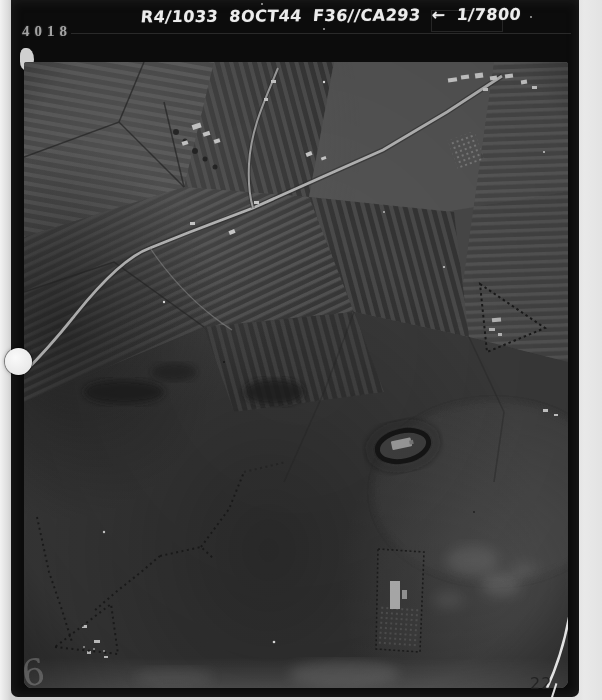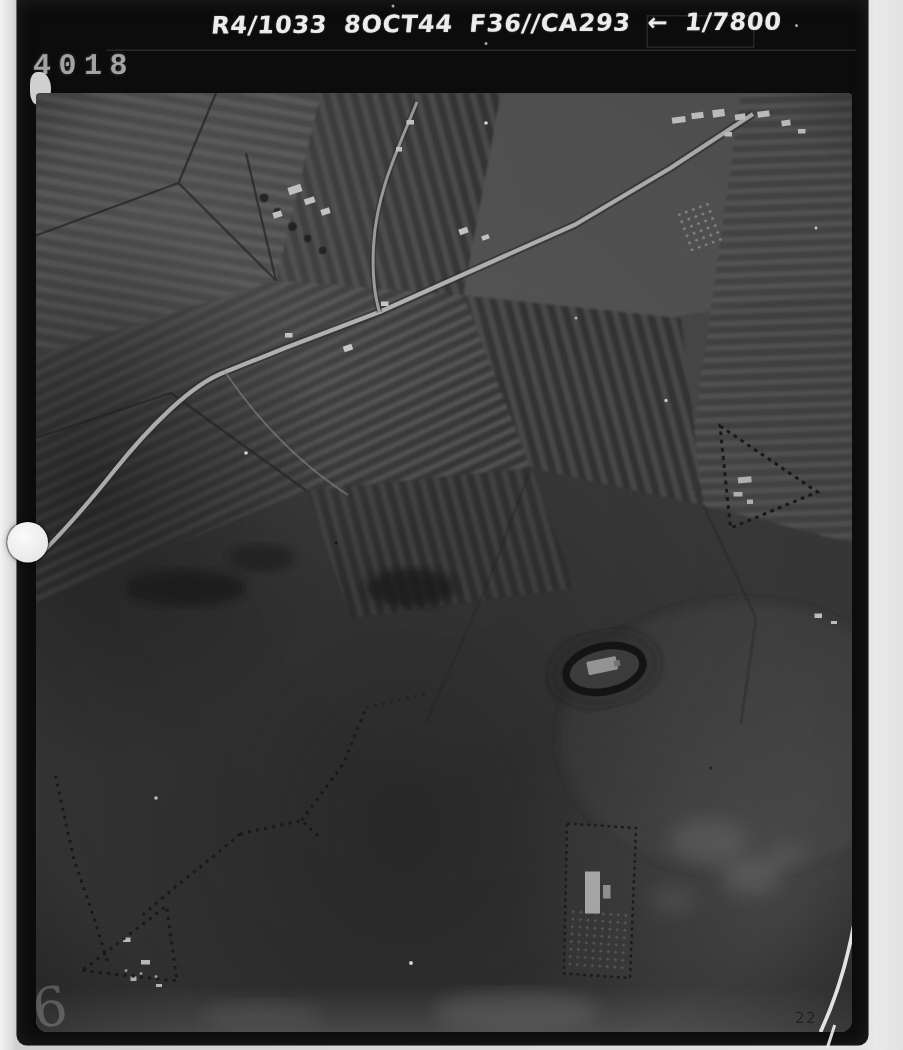--- a/index.html
+++ b/index.html
@@ -16,22 +16,22 @@
   .strip-scratch{position:absolute;left:60px;top:33px;width:500px;height:1px;background:rgba(150,150,150,.22);}
   .strip-scratch2{position:absolute;left:420px;top:10px;width:70px;height:20px;border:1px solid rgba(90,90,90,.35);}
   .speck{position:absolute;width:2px;height:2px;border-radius:50%;background:#cfcfcf;opacity:.8;}
   .annotation{
     position:absolute;left:141px;top:6px;white-space:nowrap;
     color:#ececec;font-family:"DejaVu Sans",sans-serif;font-weight:bold;font-size:16px;
     letter-spacing:.5px;word-spacing:5px;transform:skewX(-6deg) rotate(-.4deg);
     text-shadow:0 0 1px rgba(255,255,255,.45);
   }
   .frame-number{
-    position:absolute;left:22px;top:33px;
-    font-family:Liberation Mono, monospace;font-weight:bold;font-size:20px;
+    position:absolute;left:22px;top:23px;
+    font-family:Liberation Serif, serif;font-weight:bold;font-size:15px;
     color:#a3a3a3;letter-spacing:5px;
     text-shadow:1px 1px 0 rgba(0,0,0,.6),0 0 2px rgba(170,170,170,.5);
   }
   .damage-blob{position:absolute;left:20px;top:48px;width:14px;height:22px;background:#e6e6e6;border-radius:40% 60% 55% 45%;opacity:.9;}
   .photo{
     position:absolute;left:24px;top:62px;width:544px;height:626px;
     background:#4a4a4a;border-radius:3px 3px 8px 8px;overflow:hidden;
   }
   .photo svg{display:block;}
   .hole-punch{
@@ -44,21 +44,21 @@
     font-family:"Liberation Sans",sans-serif;font-size:28px;font-weight:500;
     color:#fbfbfb;letter-spacing:.5px;
   }
   .ghost-mark{
     position:absolute;left:22px;top:652px;
     font-family:"DejaVu Serif",serif;font-size:36px;color:rgba(210,210,210,.28);
     transform:rotate(-8deg);
   }
   .corner-mark{
     position:absolute;left:530px;top:674px;
-    font-size:10px;color:rgba(30,30,30,.85);letter-spacing:1px;font-family:"DejaVu Sans",sans-serif;
+    font-size:16px;color:rgba(30,30,30,.85);letter-spacing:1px;font-family:"DejaVu Sans",sans-serif;
   }
   .tear-line{
     position:absolute;left:553px;top:683px;width:2px;height:16px;background:#f2f2f2;
     transform:rotate(18deg);opacity:.9;
   }
 </style>
 </head>
 <body>
 
 <div class="stage">

